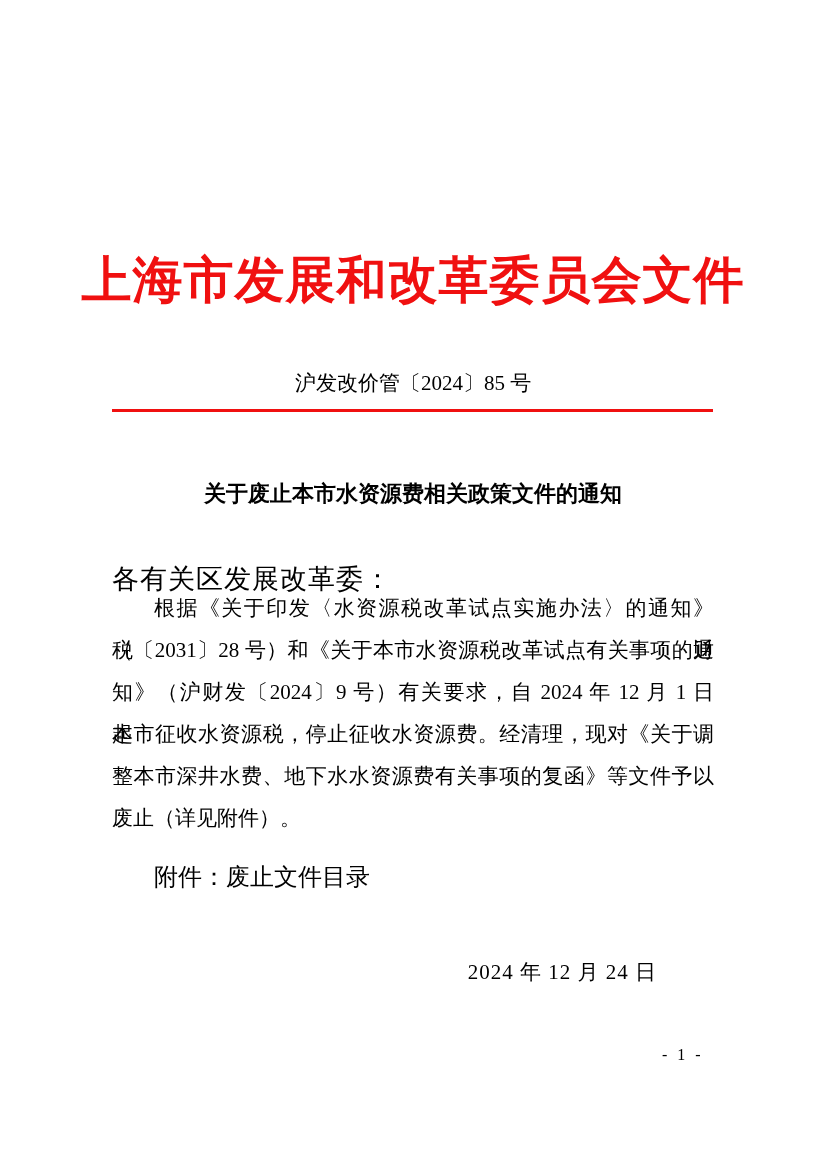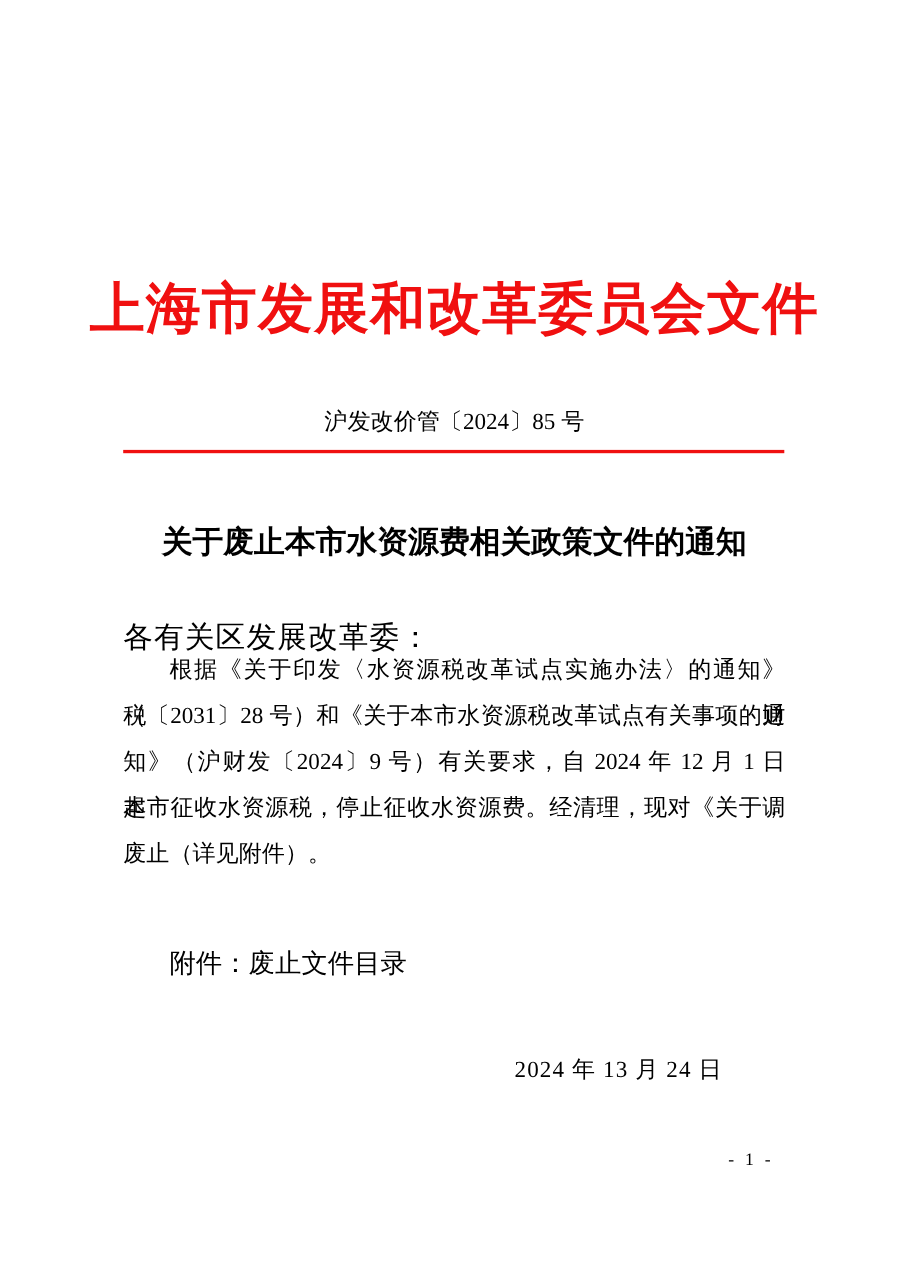--- a/index.html
+++ b/index.html
@@ -47,21 +47,21 @@
     height: 3px;
     background: var(--accent, #f01010);
   }
   .doc-title {
     position: absolute;
     top: 477px;
     left: 0;
     width: 826px;
     margin: 0;
     text-align: center;
-    font-size: 28px;
+    font-size: 22px;
     font-weight: bold;
     line-height: 34px;
     white-space: nowrap;
   }
   .salutation {
     position: absolute;
     top: 565px;
     left: 112px;
     width: 602px;
     font-size: 27px;
@@ -138,24 +138,25 @@
 
   <h2 class="doc-title">关于废止本市水资源费相关政策文件的通知</h2>
 
   <div class="salutation">各有关区发展改革委：</div>
 
   <div class="body-paragraph">
     <div class="body-line indent fill">根据《关于印发〈水资源税改革试点实施办法〉的通知》（财</div>
     <div class="body-line fill">税〔2031〕28 号）和《关于本市水资源税改革试点有关事项的通</div>
     <div class="body-line fill">知》（沪财发〔2024〕9 号）有关要求，自 2024 年 12 月 1 日起，</div>
     <div class="body-line fill">本市征收水资源税，停止征收水资源费。经清理，现对《关于调</div>
+    <div class="body-line fill">整本市深井水费、地下水水资源费有关事项的复函》等文件予以</div>
     <div class="body-line">废止（详见附件）。</div>
   </div>
 
   <div class="attachment-line">附件：废止文件目录</div>
 
   <div class="signature-block">
-    <div class="signature-date">2024 年 13 月 24 日</div>
+    <div class="signature-date">2024 年 12 月 24 日</div>
   </div>
 
   <div class="page-number">- 1 -</div>
 
 </div>
 
 </body></html>

